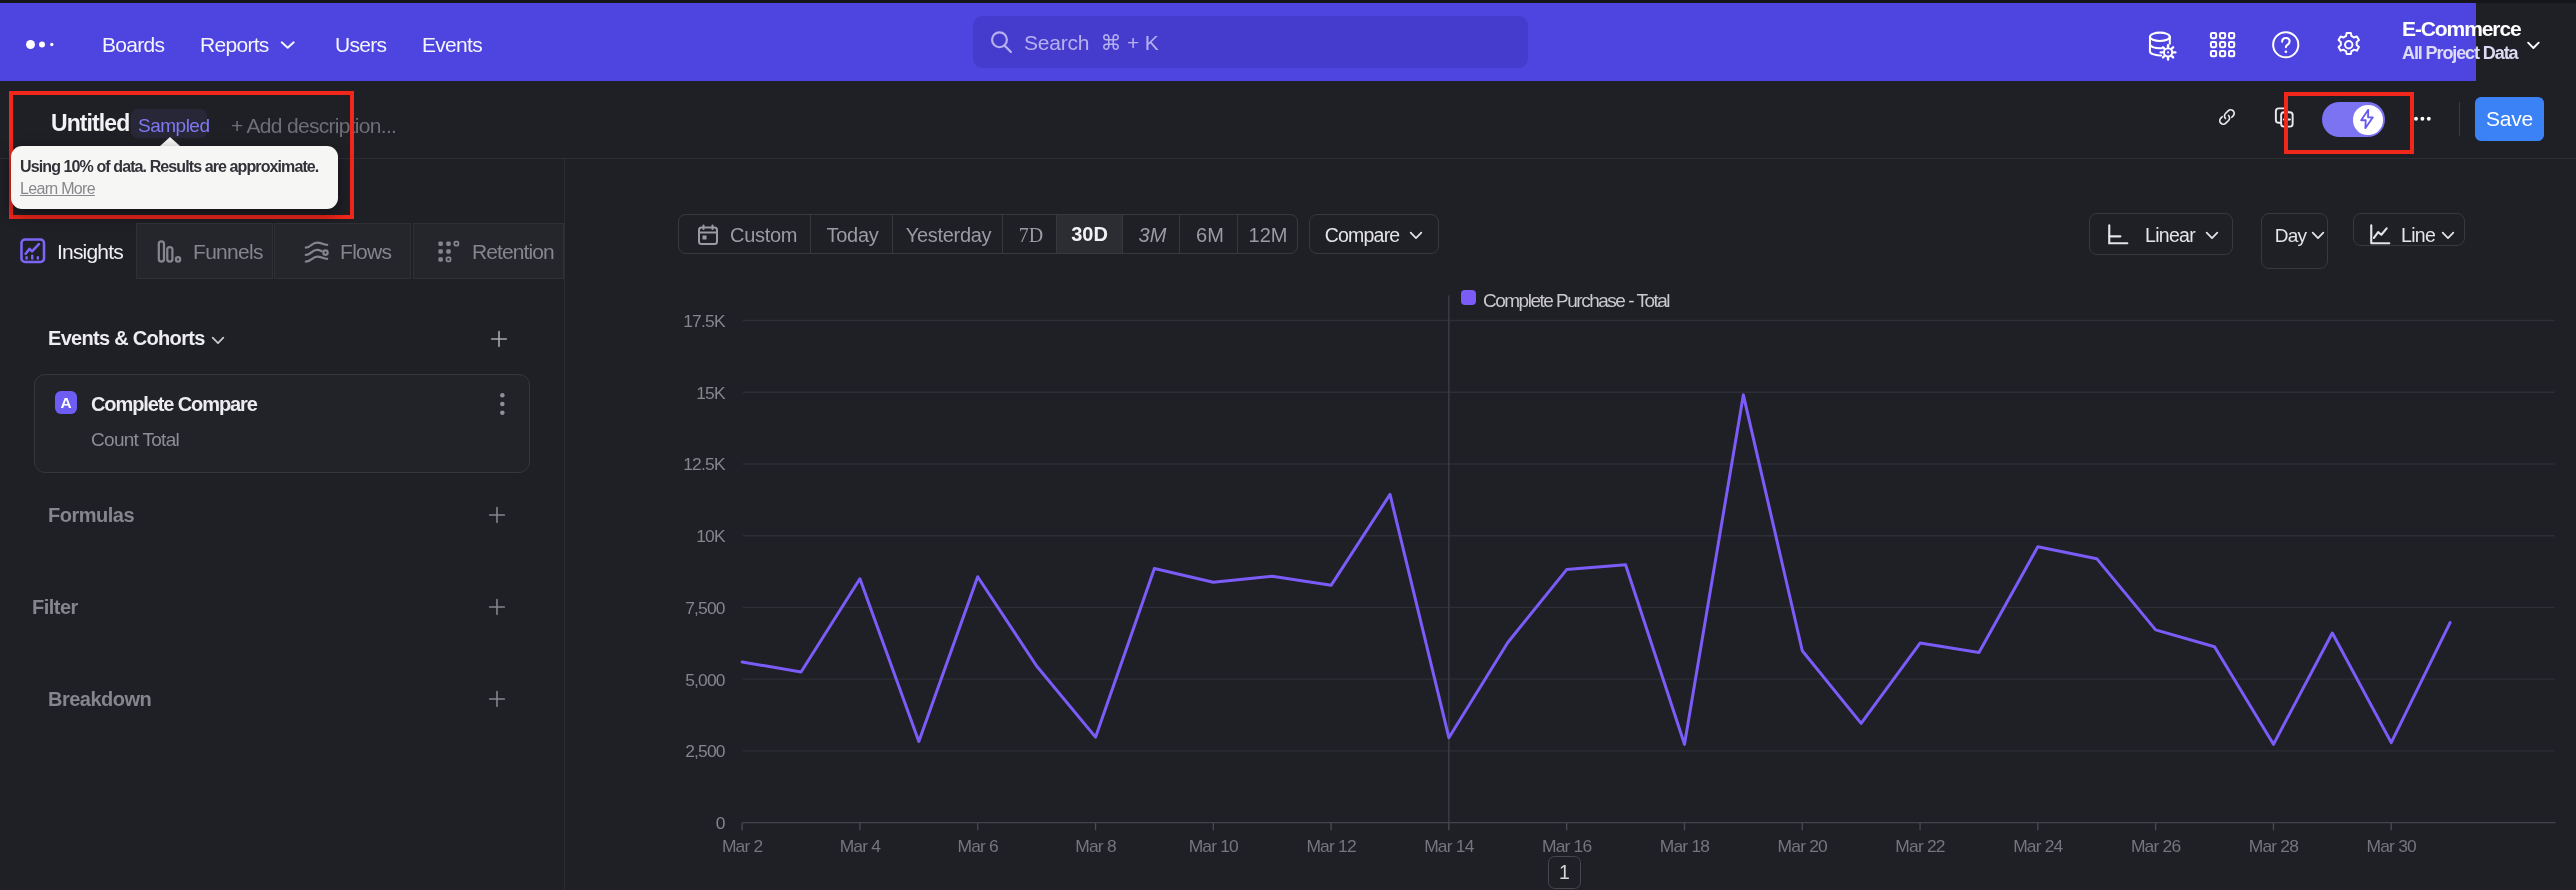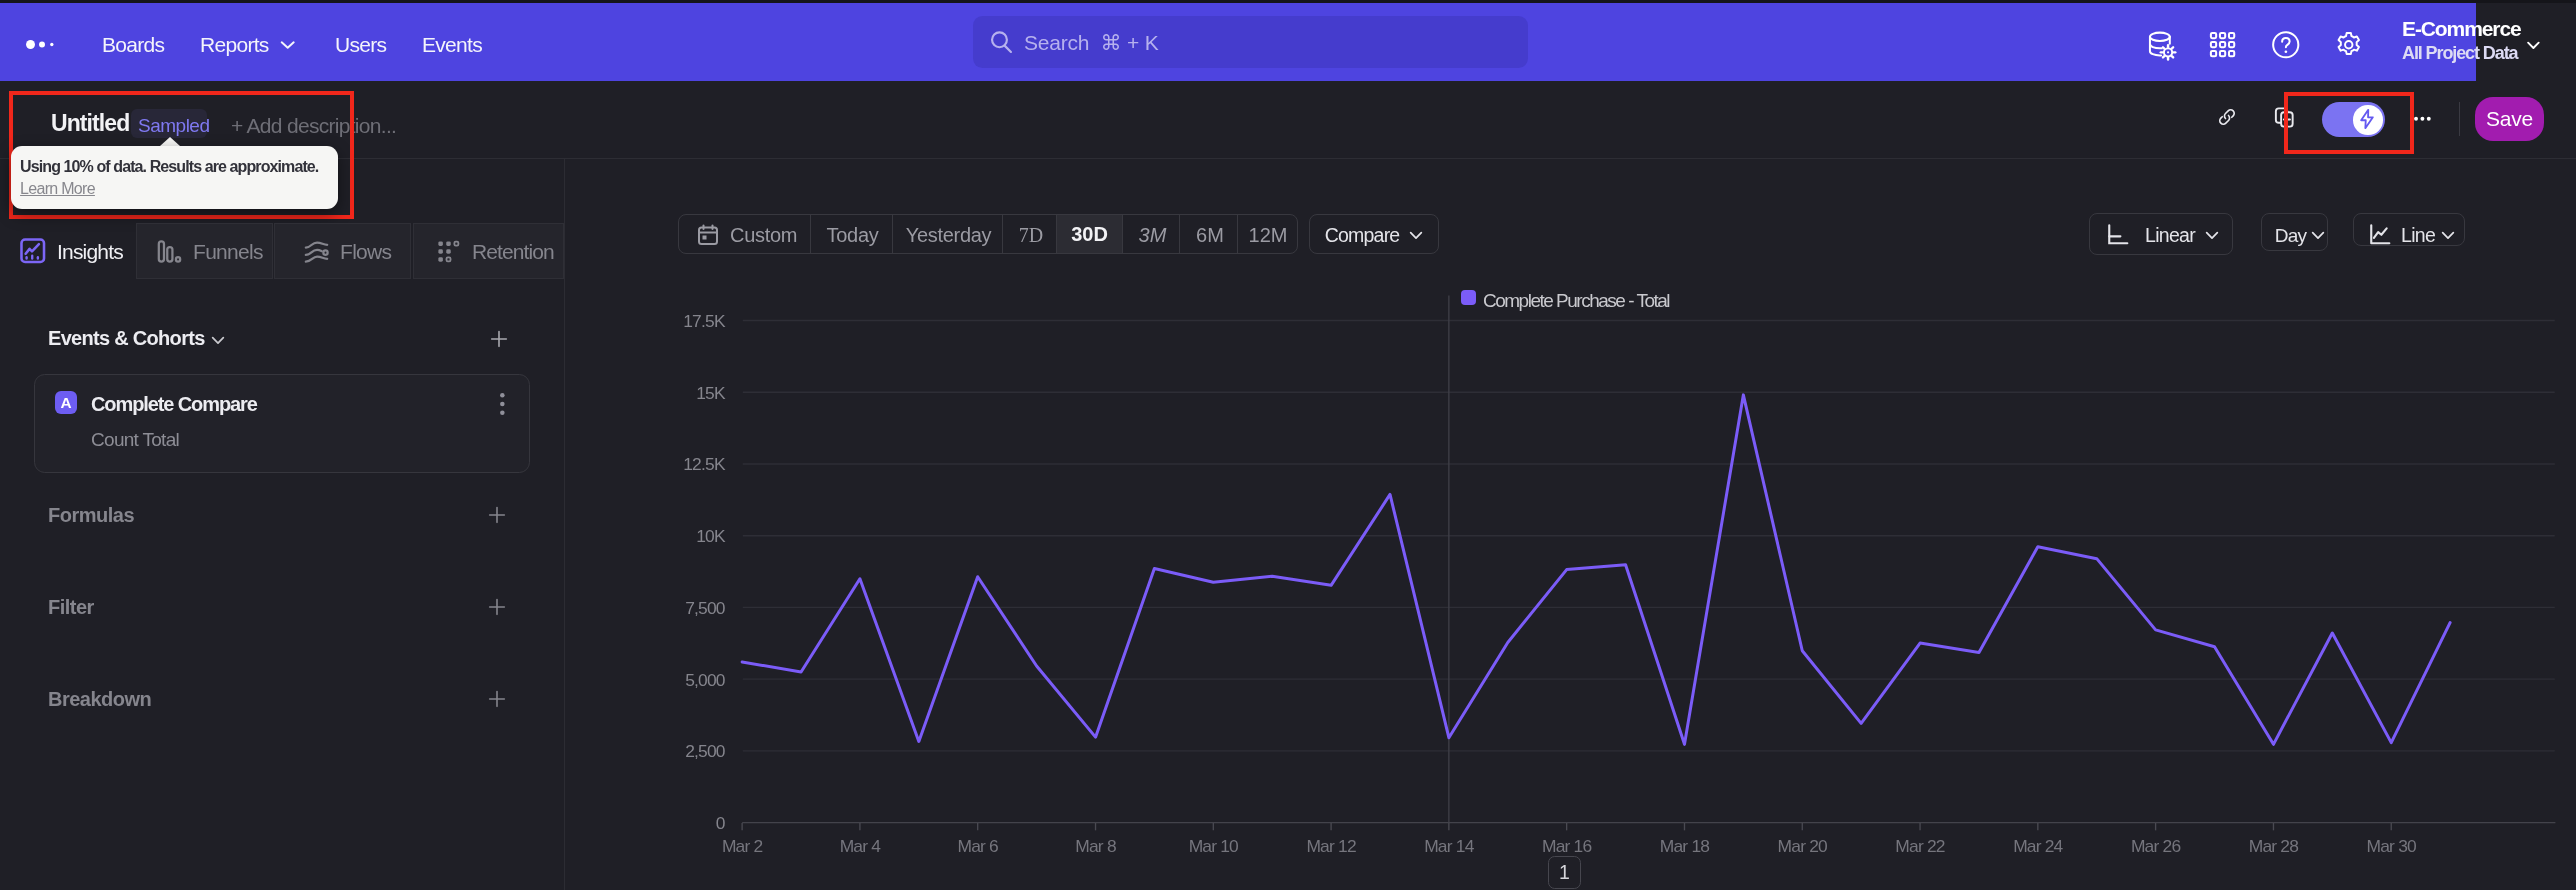--- a/index.html
+++ b/index.html
@@ -114,21 +114,21 @@
   <svg class="abs" style="left:2357px;top:108px;" width="20" height="22" viewBox="0 0 24 26">
     <path d="M13.5 2 L5 14.5 h5.5 L10 24 L19 11 h-5.7 z" fill="none" stroke="#655af0" stroke-width="2.2" stroke-linejoin="round"></path>
   </svg>
 
   <svg class="abs" style="left:2412px;top:114px;" width="21.5" height="9.4" viewBox="0 0 32 14">
     <circle cx="6" cy="7" r="2.9" fill="#fff"></circle>
       <circle cx="15.5" cy="7" r="2.9" fill="#fff"></circle>
       <circle cx="25" cy="7" r="2.9" fill="#fff"></circle>
   </svg>
   <div class="abs" style="left:2459px;top:102px;width:1.3px;height:34px;background:#3a3a42;"></div>
-  <div class="abs" style="left:2475px;top:97px;width:69px;height:44px;background:#a21caf;border-radius:18px;text-align:center;">
+  <div class="abs" style="left:2475px;top:97px;width:69px;height:44px;background:#3b82f6;border-radius:6px;text-align:center;">
     <span style="font-size:21px;color:#fff;line-height:44px;letter-spacing:-0.2px;">Save</span>
   </div>
 
   <div class="abs" style="left:8.7px;top:91px;width:345px;height:128px;border:4px solid #f1271b;"></div>
   <div class="abs" style="left:2284px;top:92px;width:130px;height:62px;border:4px solid #f1271b;"></div>
 
   <div class="abs" style="left:160px;top:137px;width:0;height:0;border-left:10px solid transparent;border-right:10px solid transparent;border-bottom:9.4px solid #f6f6f4;"></div>
   <div class="abs" style="left:10.7px;top:146px;width:327px;height:63px;background:#f6f6f4;border-radius:11px;box-shadow:0 5.4px 16px rgba(0,0,0,0.45);">
     <div class="abs" style="left:9.4px;top:12px;font-size:16px;font-weight:bold;color:#32323a;letter-spacing:-0.9px;white-space:nowrap;">Using 10% of data. Results are approximate.</div>
     <div class="abs" style="left:9.4px;top:34px;font-size:16px;color:#87878d;letter-spacing:-0.7px;text-decoration:underline;white-space:nowrap;">Learn More</div>
@@ -211,21 +211,21 @@
     <div class="abs" style="left:56px;top:54px;font-size:19px;color:#8d8d95;letter-spacing:-0.7px;">Count Total</div>
   </div>
 
   <div class="abs" style="left:48px;top:504px;font-size:20px;font-weight:bold;color:#85858d;letter-spacing:-0.5px;">Formulas</div>
   <svg class="abs" style="left:488px;top:506px;" width="18" height="18" viewBox="0 0 27 27">
       <g stroke="#85858d" stroke-width="2.4" stroke-linecap="round">
         <line x1="13.5" y1="2.5" x2="13.5" y2="24.5"></line>
         <line x1="2.5" y1="13.5" x2="24.5" y2="13.5"></line>
       </g>
     </svg>
-  <div class="abs" style="left:48px;top:596px;font-size:20px;font-weight:bold;color:#85858d;letter-spacing:-0.5px;">Filter</div>
+  <div class="abs" style="left:32px;top:596px;font-size:20px;font-weight:bold;color:#85858d;letter-spacing:-0.5px;">Filter</div>
   <svg class="abs" style="left:488px;top:598px;" width="18" height="18" viewBox="0 0 27 27">
       <g stroke="#85858d" stroke-width="2.4" stroke-linecap="round">
         <line x1="13.5" y1="2.5" x2="13.5" y2="24.5"></line>
         <line x1="2.5" y1="13.5" x2="24.5" y2="13.5"></line>
       </g>
     </svg>
   <div class="abs" style="left:48px;top:688px;font-size:20px;font-weight:bold;color:#85858d;letter-spacing:-0.5px;">Breakdown</div>
   <svg class="abs" style="left:488px;top:690px;" width="18" height="18" viewBox="0 0 27 27">
       <g stroke="#85858d" stroke-width="2.4" stroke-linecap="round">
         <line x1="13.5" y1="2.5" x2="13.5" y2="24.5"></line>
@@ -271,21 +271,21 @@
       <g fill="none" stroke="#e4e4e9" stroke-width="2" stroke-linecap="round">
         <polyline points="4,3 4,20 21,20"></polyline>
         <line x1="4" y1="13.5" x2="14.5" y2="13.5"></line>
       </g>
     </svg>
     <div class="abs" style="left:55px;top:10px;font-size:19.5px;color:#e4e4e9;letter-spacing:-0.7px;">Linear</div>
     <svg class="abs" style="left:114px;top:16px;" width="16" height="11.4" viewBox="0 0 24 17">
         <polyline points="4,4 12,12 20,4" fill="none" stroke="#e4e4e9" stroke-width="2.6" stroke-linecap="round" stroke-linejoin="round"></polyline>
       </svg>
   </div>
-  <div class="abs" style="left:2261px;top:213px;width:67px;height:38px;border:1.3px solid #38383f;border-radius:8px;">
+  <div class="abs" style="left:2261px;top:213px;width:67px;height:56px;border:1.3px solid #38383f;border-radius:8px;">
     <div class="abs" style="left:12.7px;top:10.7px;font-size:19px;color:#e4e4e9;letter-spacing:-0.7px;">Day</div>
     <svg class="abs" style="left:48px;top:16px;" width="16" height="11.4" viewBox="0 0 24 17">
         <polyline points="4,4 12,12 20,4" fill="none" stroke="#e4e4e9" stroke-width="2.6" stroke-linecap="round" stroke-linejoin="round"></polyline>
       </svg>
   </div>
   <div class="abs" style="left:2353px;top:213px;width:112px;height:33px;border:1.3px solid #38383f;border-radius:8px;">
     <svg class="abs" style="left:13.4px;top:8px;" width="25.5" height="25.5" viewBox="0 0 24 24">
       <g fill="none" stroke="#e4e4e9" stroke-width="2" stroke-linecap="round" stroke-linejoin="round">
         <polyline points="4,3 4,20 21,20"></polyline>
         <polyline points="6.5,15 10.5,9.5 13.5,12 18.5,6"></polyline>

